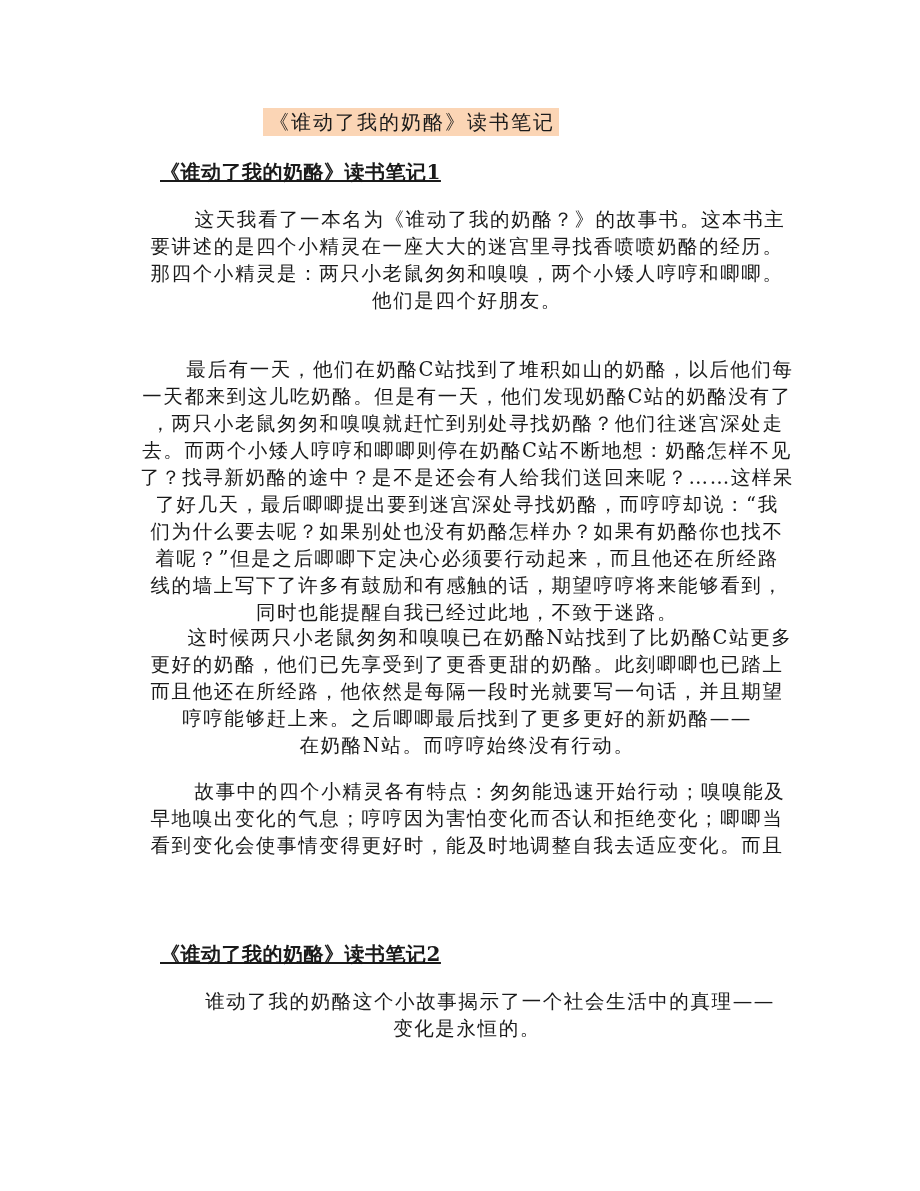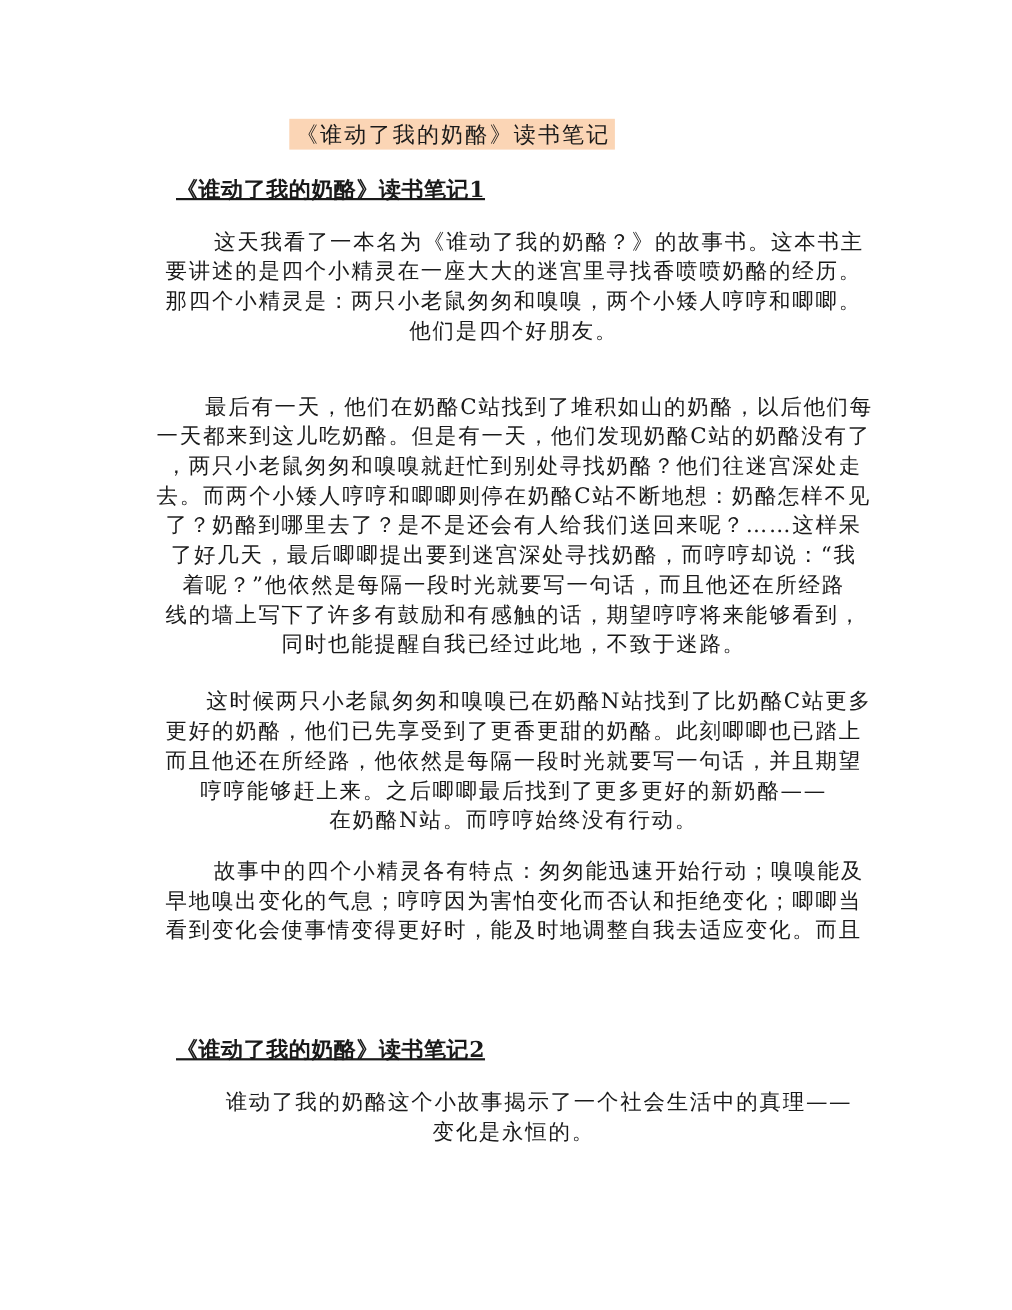--- a/index.html
+++ b/index.html
@@ -81,23 +81,24 @@
     <span class="line">要讲述的是四个小精灵在一座大大的迷宫里寻找香喷喷奶酪的经历。</span>
     <span class="line">那四个小精灵是：两只小老鼠匆匆和嗅嗅，两个小矮人哼哼和唧唧。</span>
     <span class="line">他们是四个好朋友。</span>
   </div>
 
   <div class="para" style="top:334px;margin-top:22px;">
     <span class="line indent">最后有一天，他们在奶酪C站找到了堆积如山的奶酪，以后他们每</span>
     <span class="line">一天都来到这儿吃奶酪。但是有一天，他们发现奶酪C站的奶酪没有了</span>
     <span class="line">，两只小老鼠匆匆和嗅嗅就赶忙到别处寻找奶酪？他们往迷宫深处走</span>
     <span class="line">去。而两个小矮人哼哼和唧唧则停在奶酪C站不断地想：奶酪怎样不见</span>
-    <span class="line">了？奶酪到哪里去了？是不是还会有人给我们送回来呢？……这样呆</span>
+    <span class="line">了？找寻新奶酪的途中？是不是还会有人给我们送回来呢？……这样呆</span>
     <span class="line">了好几天，最后唧唧提出要到迷宫深处寻找奶酪，而哼哼却说：“我</span>
-    <span class="line">着呢？”他依然是每隔一段时光就要写一句话，而且他还在所经路</span>
+    <span class="line">们为什么要去呢？如果别处也没有奶酪怎样办？如果有奶酪你也找不</span>
+    <span class="line">着呢？”但是之后唧唧下定决心必须要行动起来，而且他还在所经路</span>
     <span class="line">线的墙上写下了许多有鼓励和有感触的话，期望哼哼将来能够看到，</span>
     <span class="line">同时也能提醒自我已经过此地，不致于迷路。</span>
   </div>
 
   <div class="para" style="top:624px;">
     <span class="line indent">这时候两只小老鼠匆匆和嗅嗅已在奶酪N站找到了比奶酪C站更多</span>
     <span class="line">更好的奶酪，他们已先享受到了更香更甜的奶酪。此刻唧唧也已踏上</span>
     <span class="line">而且他还在所经路，他依然是每隔一段时光就要写一句话，并且期望</span>
     <span class="line">哼哼能够赶上来。之后唧唧最后找到了更多更好的新奶酪——</span>
     <span class="line">在奶酪N站。而哼哼始终没有行动。</span>

